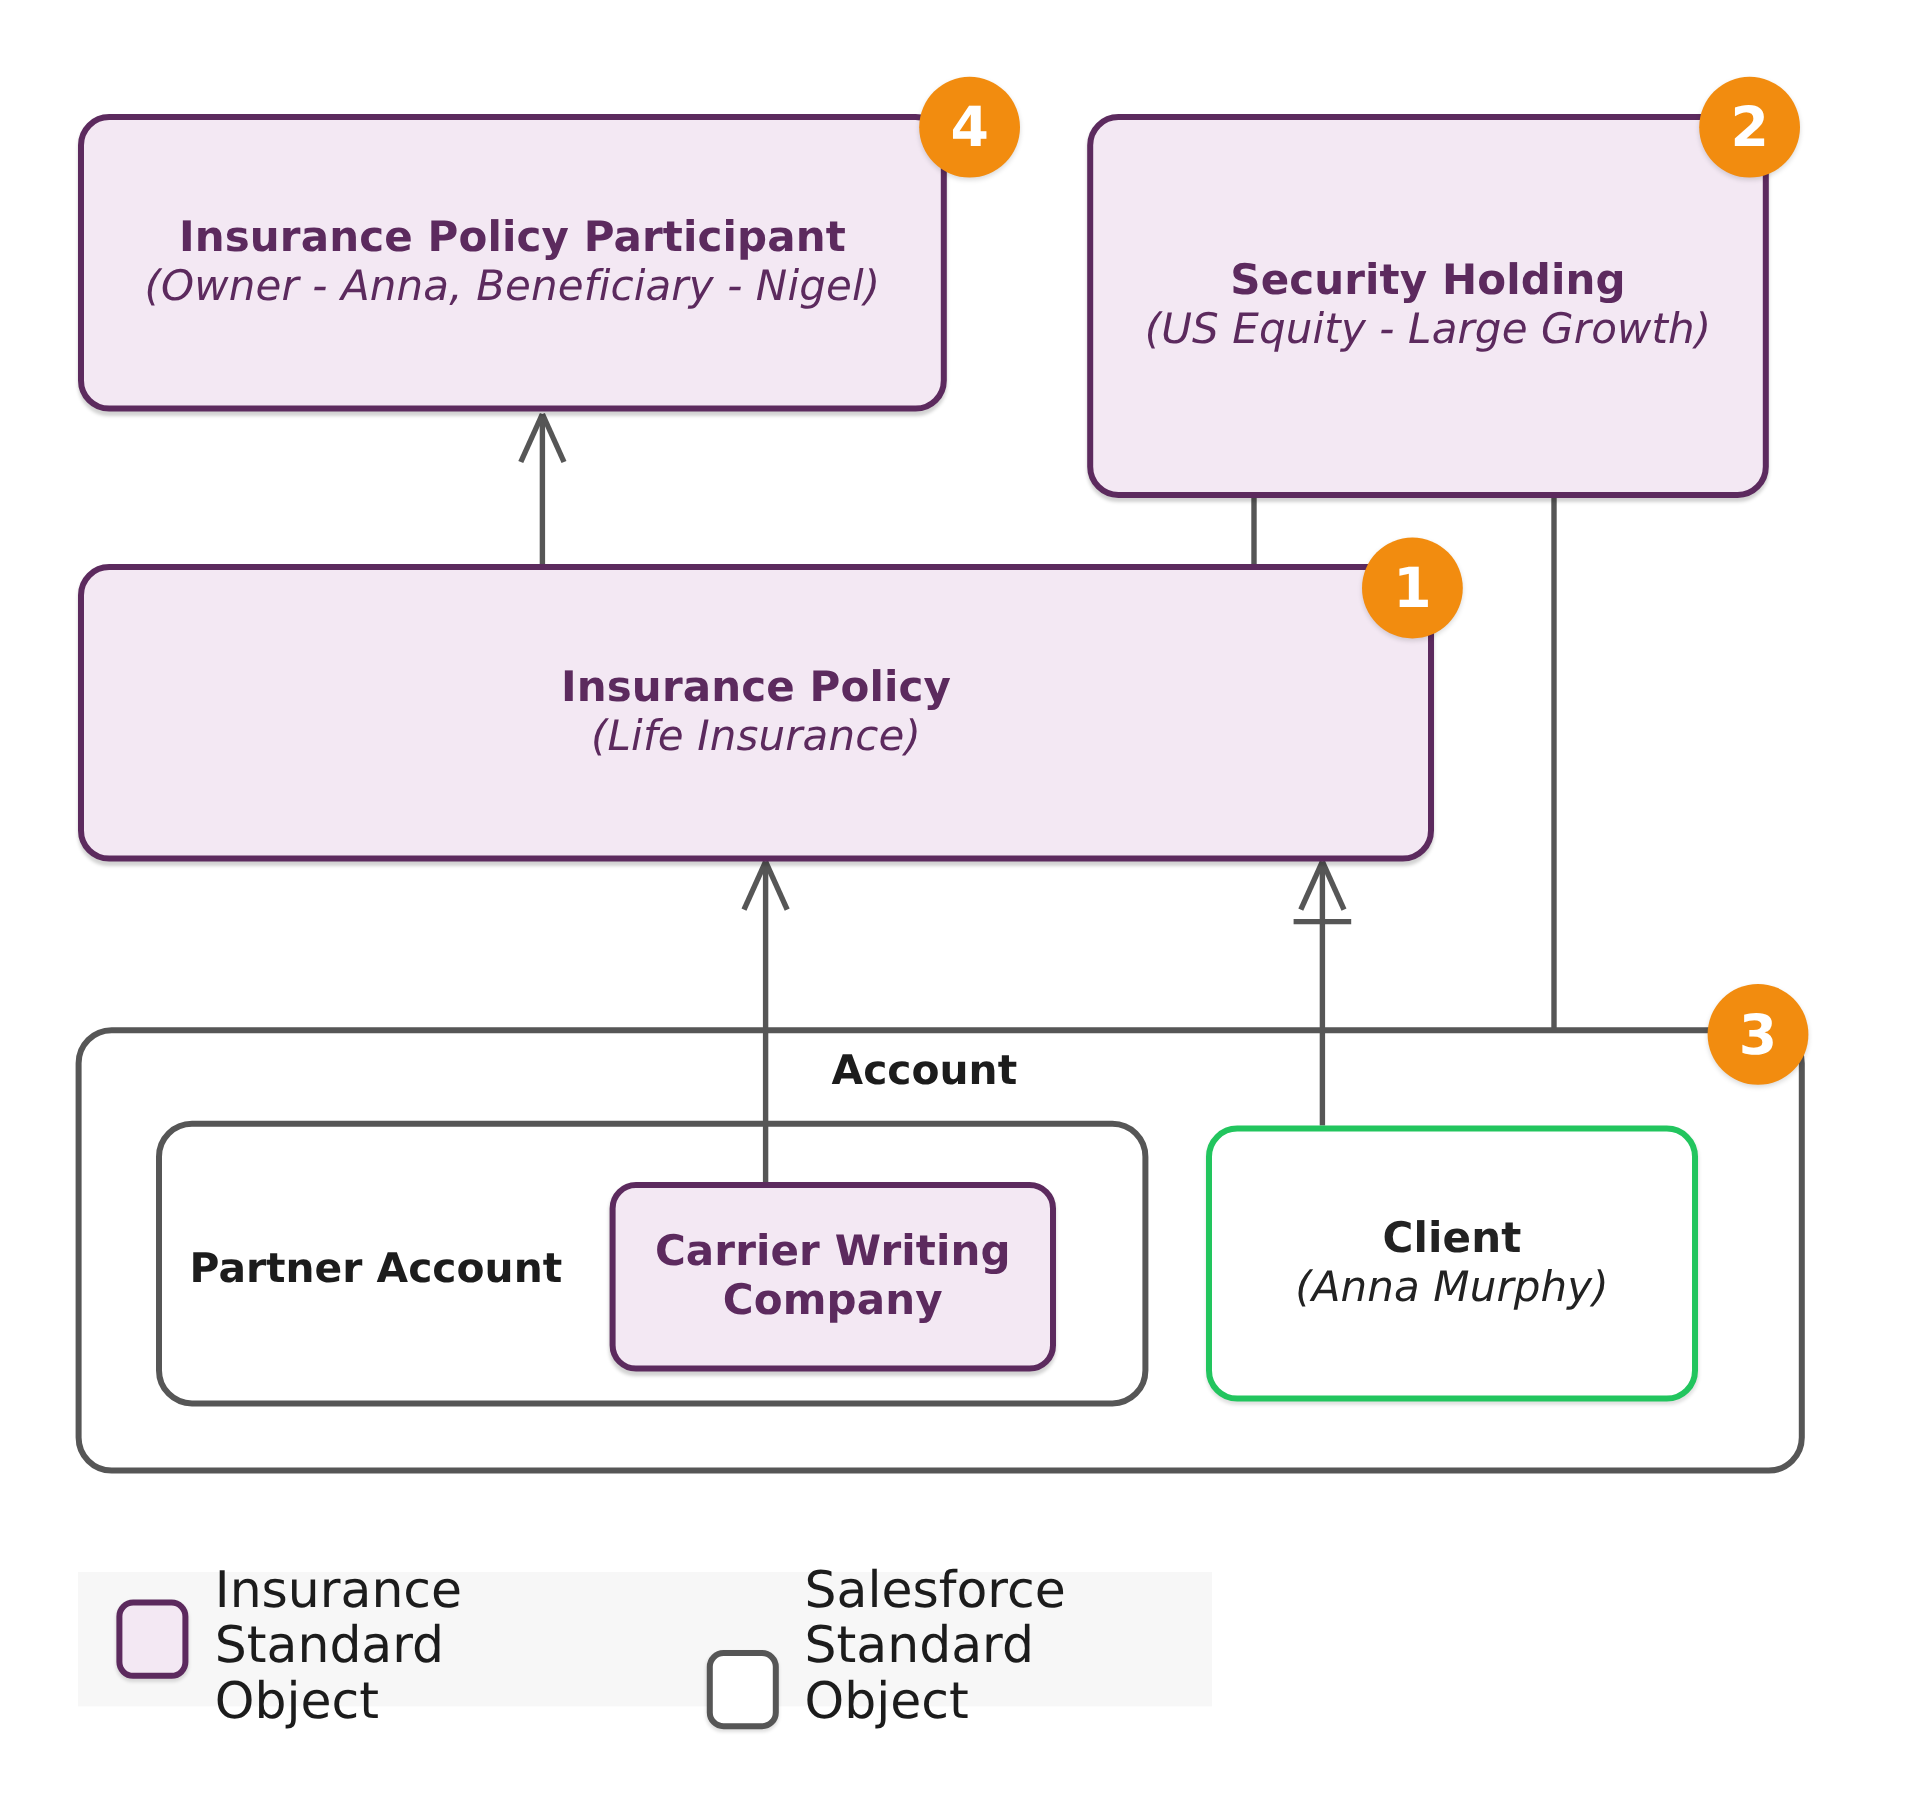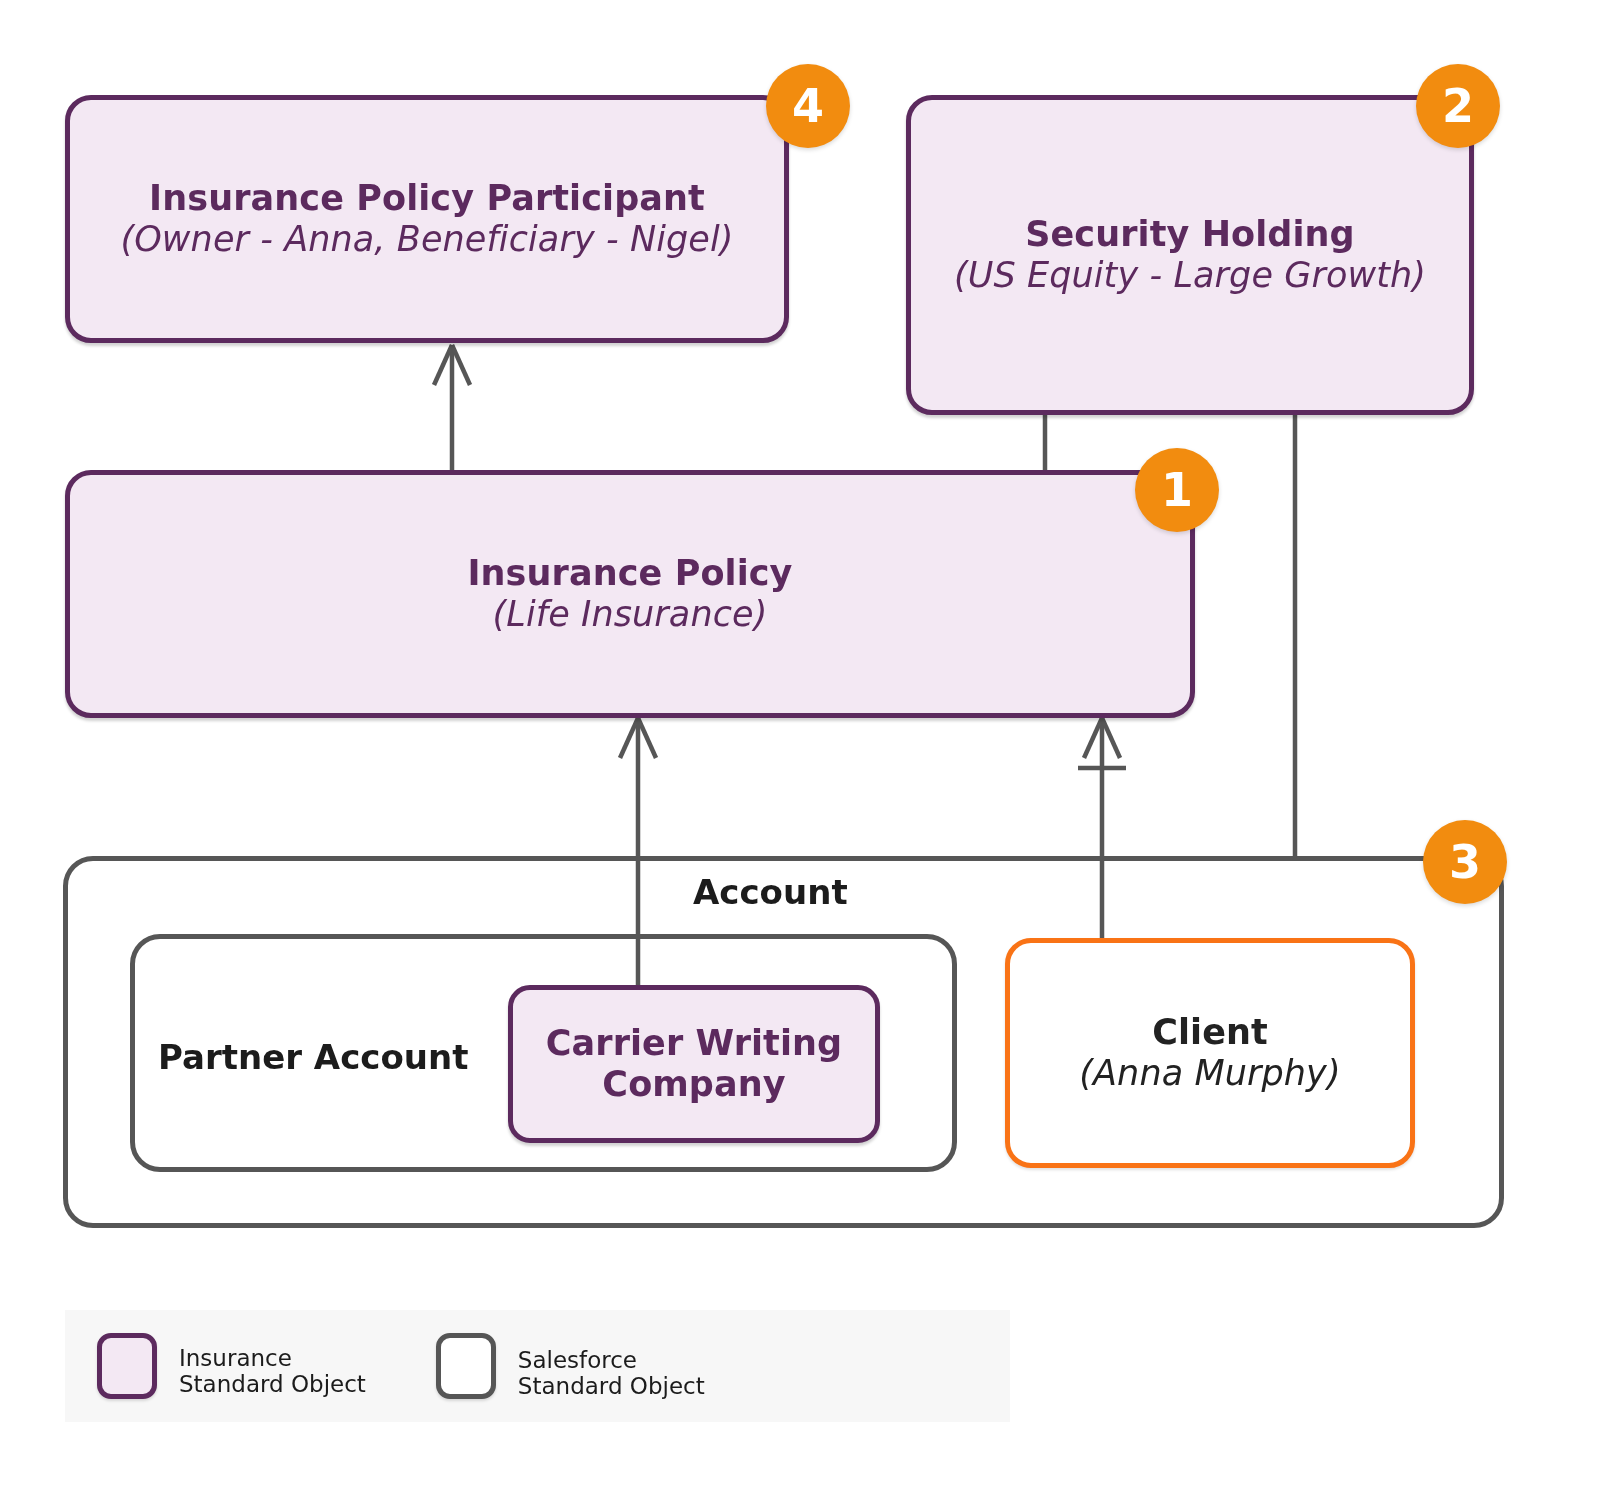--- a/index.html
+++ b/index.html
@@ -17,21 +17,21 @@
     position:absolute;box-sizing:border-box;z-index:2;
     display:flex;flex-direction:column;align-items:center;justify-content:center;
     text-align:center;line-height:1.18;
   }
   .ins-node{
     background:#f3e8f3;border:5px solid #5c2a5e;border-radius:26px;
     color:#5c2a5e;
     box-shadow:0 3px 3px rgba(0,0,0,.18);
   }
   .sf-node{
-    background:#ffffff;border:5px solid #f97316;border-radius:26px;
+    background:#ffffff;border:5px solid #22c55e;border-radius:26px;
     color:#222222;
     box-shadow:0 2px 3px rgba(0,0,0,.12);
   }
   .sf-plain{
     background:transparent;border:5px solid #565656;border-radius:30px;
     color:#222222;box-shadow:none;
   }
   .n-title{font-weight:bold;font-size:35px;letter-spacing:.1px;}
   .n-sub{font-style:italic;font-size:35px;font-weight:normal;letter-spacing:.1px;}
 
@@ -56,21 +56,21 @@
     background:#f7f7f7;display:flex;align-items:center;
   }
   .legend-item{display:flex;align-items:center;}
   .legend-swatch{
     width:60px;height:66px;border-radius:14px;box-sizing:border-box;flex:none;
     box-shadow:0 2px 3px rgba(0,0,0,.13);
   }
   .sw-ins{background:#f3e8f3;border:5px solid #5c2a5e;}
   .sw-sf{background:#ffffff;border:5px solid #565656;}
   .legend-text{
-    margin-left:22px;font-size:23px;color:#1c1c1c;line-height:1.1;
+    margin-left:22px;font-size:42px;color:#1c1c1c;line-height:1.1;
     font-family:"DejaVu Sans","Liberation Sans",sans-serif;
     margin-top:11px;
   }
   .legend-text span{display:block;}
 </style>
 </head>
 <body>
 
 <div id="canvas">
 

